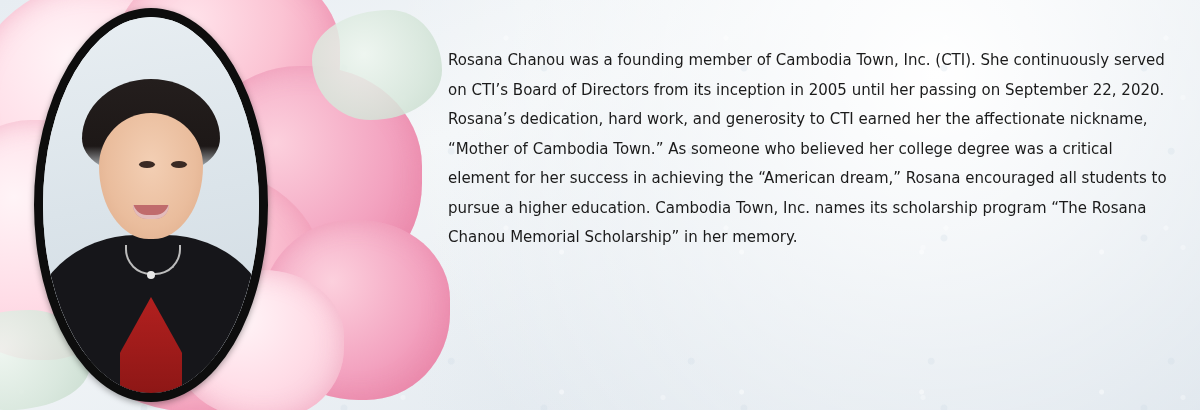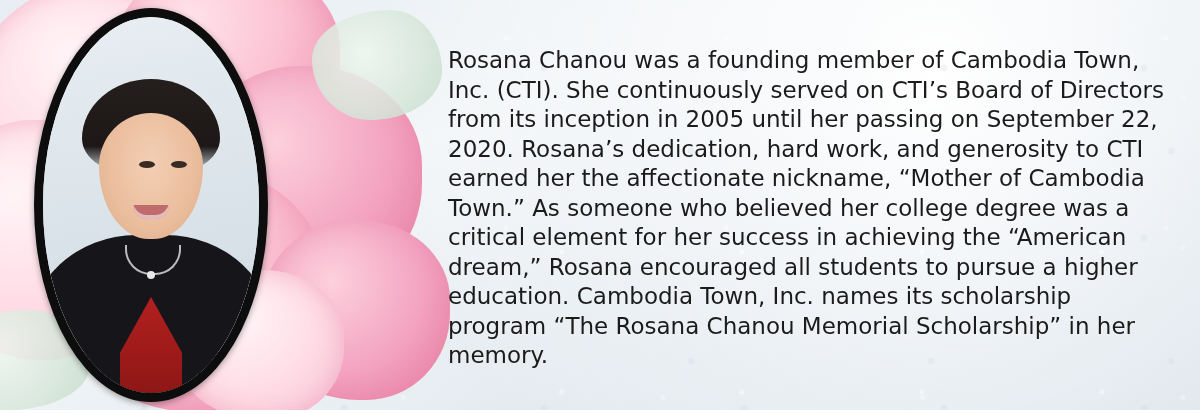--- a/index.html
+++ b/index.html
@@ -191,21 +191,21 @@
     text-align: right;
     font-style: italic;
     font-weight: bold;
     font-size: 29px;
     letter-spacing: .2px;
     color: #111111;
     font-family: "DejaVu Sans", sans-serif;
   }
   .body-copy {
     margin: 0;
-    font-size: 23px;
+    font-size: 15px;
     line-height: 29.5px;
     color: #1b1b1b;
     text-align: left;
     font-family: "DejaVu Sans", sans-serif;
   }
 
   
   .bottom-rule {
     position: absolute;
     left: 0;

